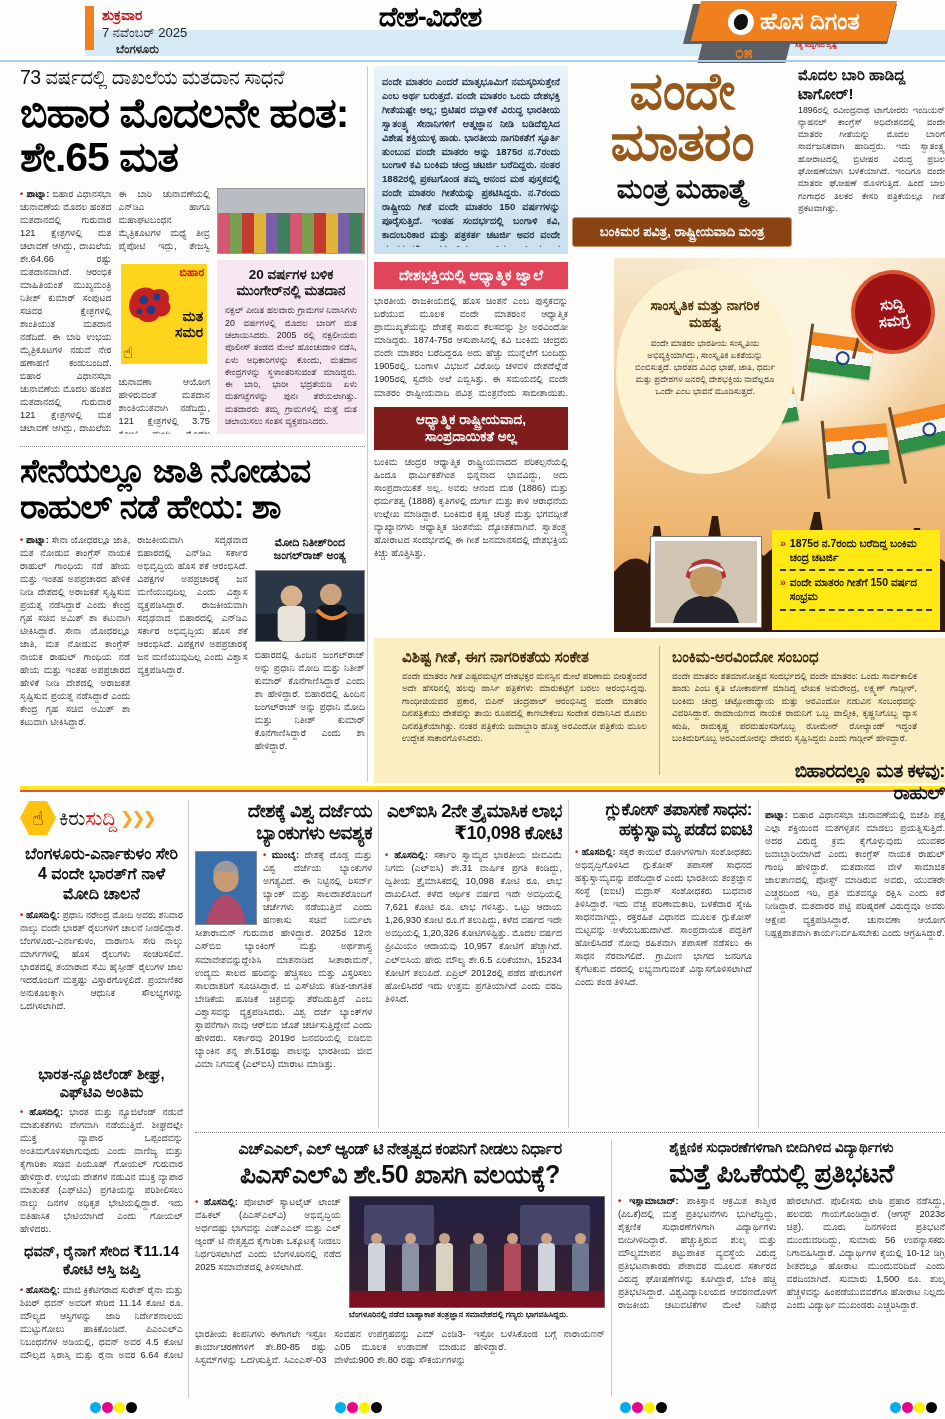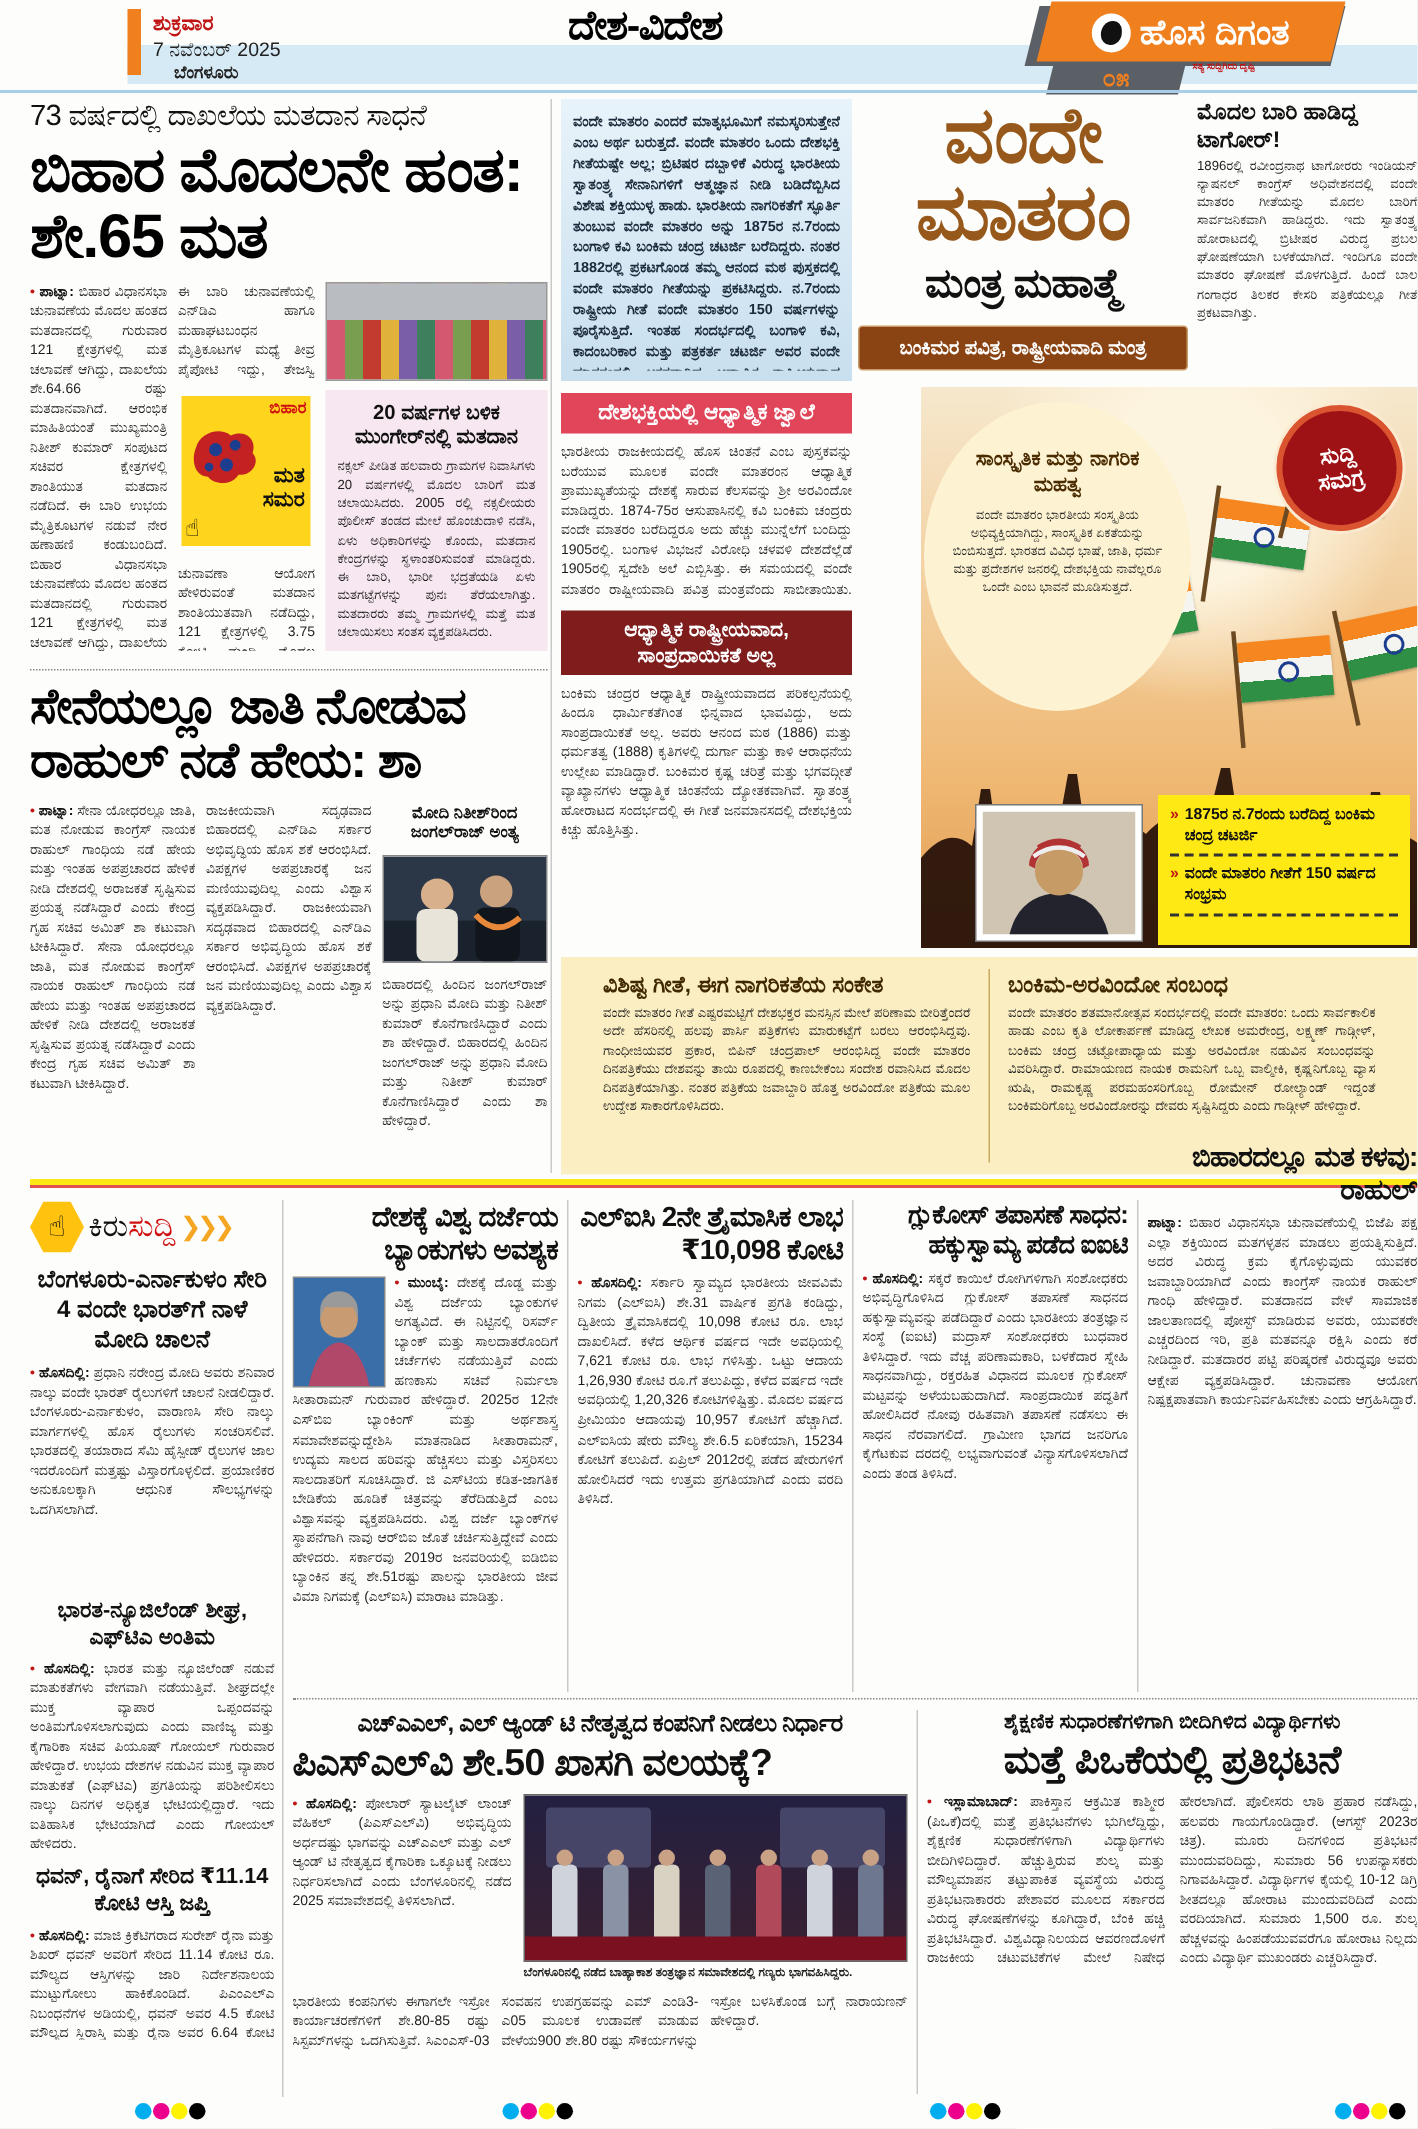--- a/index.html
+++ b/index.html
@@ -123,21 +123,21 @@
 .photo-sita{float:left;width:62px;height:74px;margin:2px 6px 2px 0;border:1px solid #888}
 .b-banks{left:195px;top:800px;width:177px}
 .b-lic{left:385px;top:800px;width:177px}
 .b-iit{left:575px;top:800px;width:177px}
 .b-rahul{left:765px;top:760px;width:180px}
 .b-banks .p,.b-lic .p,.b-iit .p,.b-rahul .p{height:262px}
 .hdot{left:195px;top:1132px;width:750px;border-top:1px dotted #888}
 
 .pslv{left:195px;top:1140px;width:410px}
 .pslv .kick{font-size:16px;font-weight:900;text-align:center;letter-spacing:-0.5px}
-.pslv h1{font-size:25px;font-weight:900;text-align:left;letter-spacing:-0.5px;margin:2px 0 6px}
+.pslv h1{font-size:25px;font-weight:900;text-align:center;letter-spacing:-0.5px;margin:2px 0 6px}
 .pslv-row{display:flex;gap:8px}
 .pslv-row .p{width:146px;height:128px}
 .photo-pslv{width:256px;height:112px;position:relative;overflow:hidden;border:1px solid #666;
   background:linear-gradient(#232041,#3a2030)}
 .photo-pslv .screen{position:absolute;top:8px;width:70px;height:40px;background:#5a5f86;opacity:.6;border-radius:3px}
 .photo-pslv .carpet{position:absolute;bottom:0;width:100%;height:16px;background:#7a1020}
 .fig{position:absolute;bottom:12px;width:17px;height:52px;border-radius:4px 4px 0 0}
 .fig::before{content:"";position:absolute;top:-10px;left:3px;width:11px;height:11px;border-radius:50%;background:#c9a184}
 .pslv .cap{font-size:8px;font-weight:bold;color:#222;margin-top:2px}
 .pslv .bot{margin-top:4px;column-count:3;column-gap:8px;height:58px}

